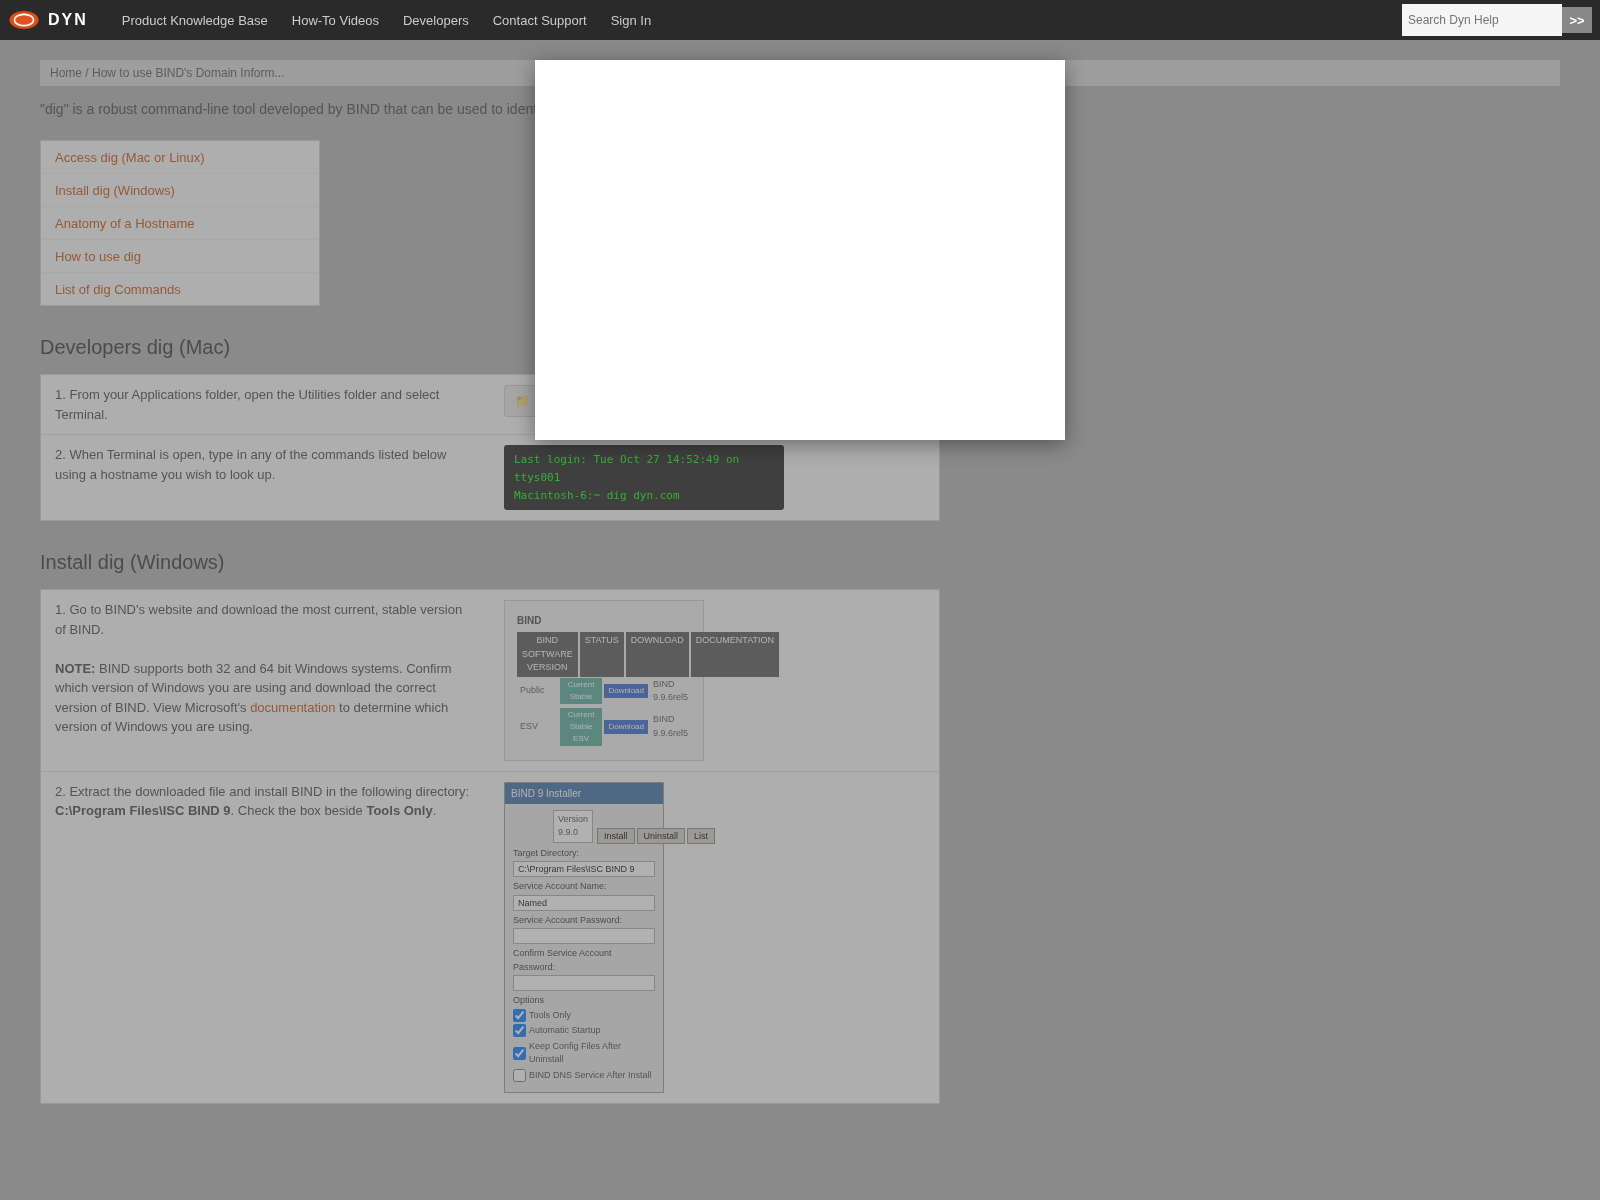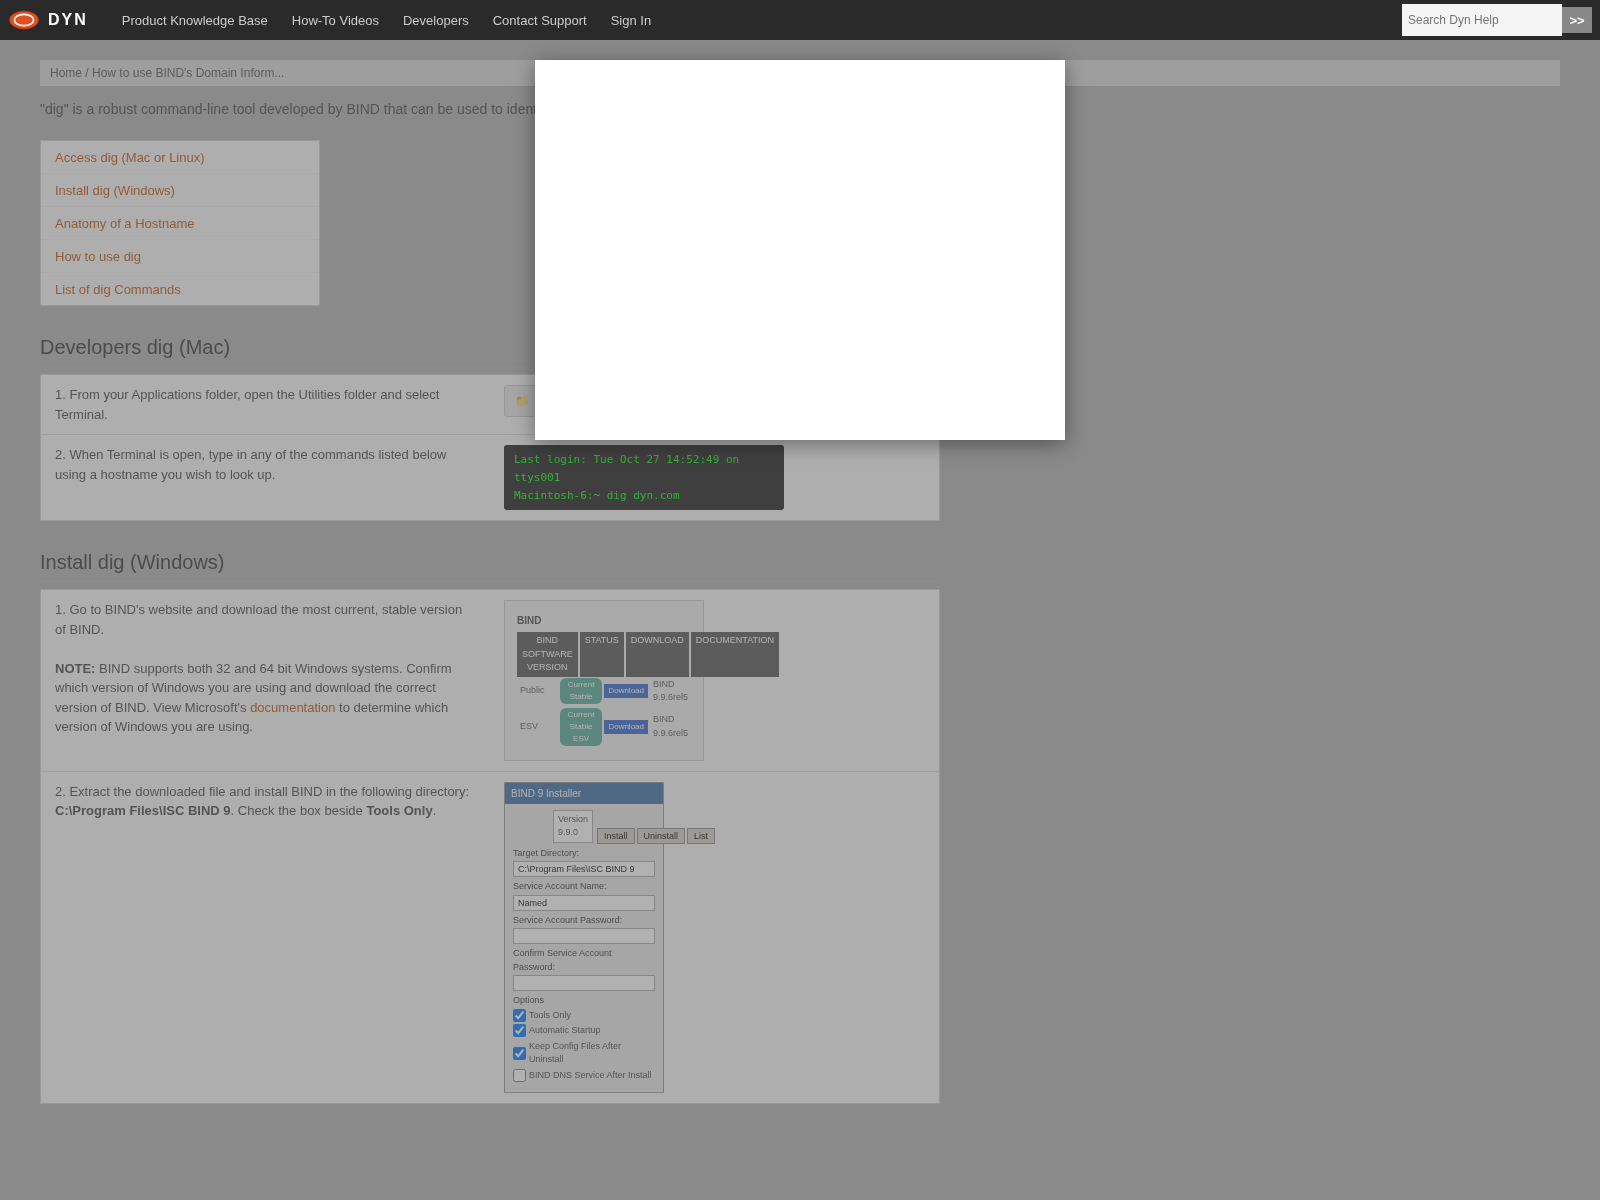--- a/index.html
+++ b/index.html
@@ -212,21 +212,20 @@
       font-size: 9px;
       color: #555;
       padding: 1px 3px;
     }
     .bind-btn-green {
       background: #5a9;
       color: #fff;
       padding: 1px 4px;
       font-size: 8px;
       text-align: center;
-      border-radius: 6px;
     }
     .bind-btn-blue {
       background: #36c;
       color: #fff;
       padding: 1px 4px;
       font-size: 8px;
       text-align: center;
     }
 
     .installer-mock {

